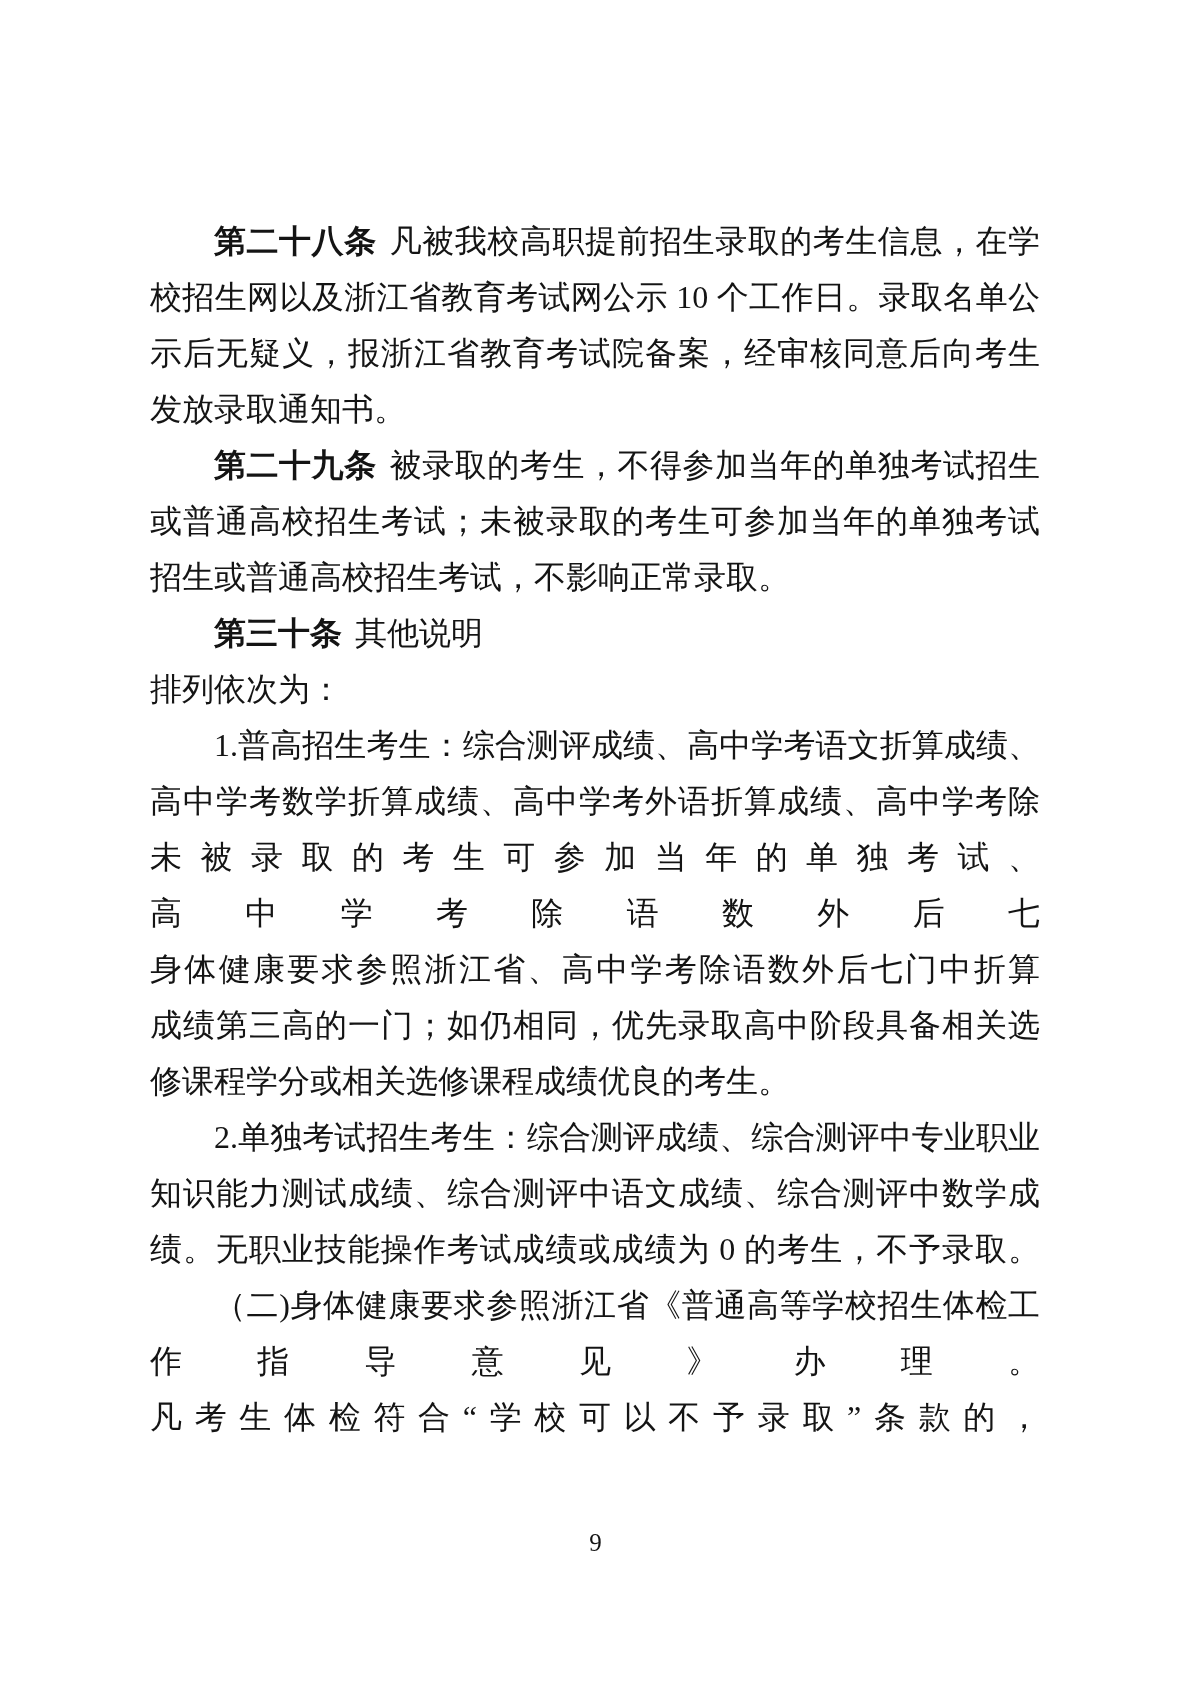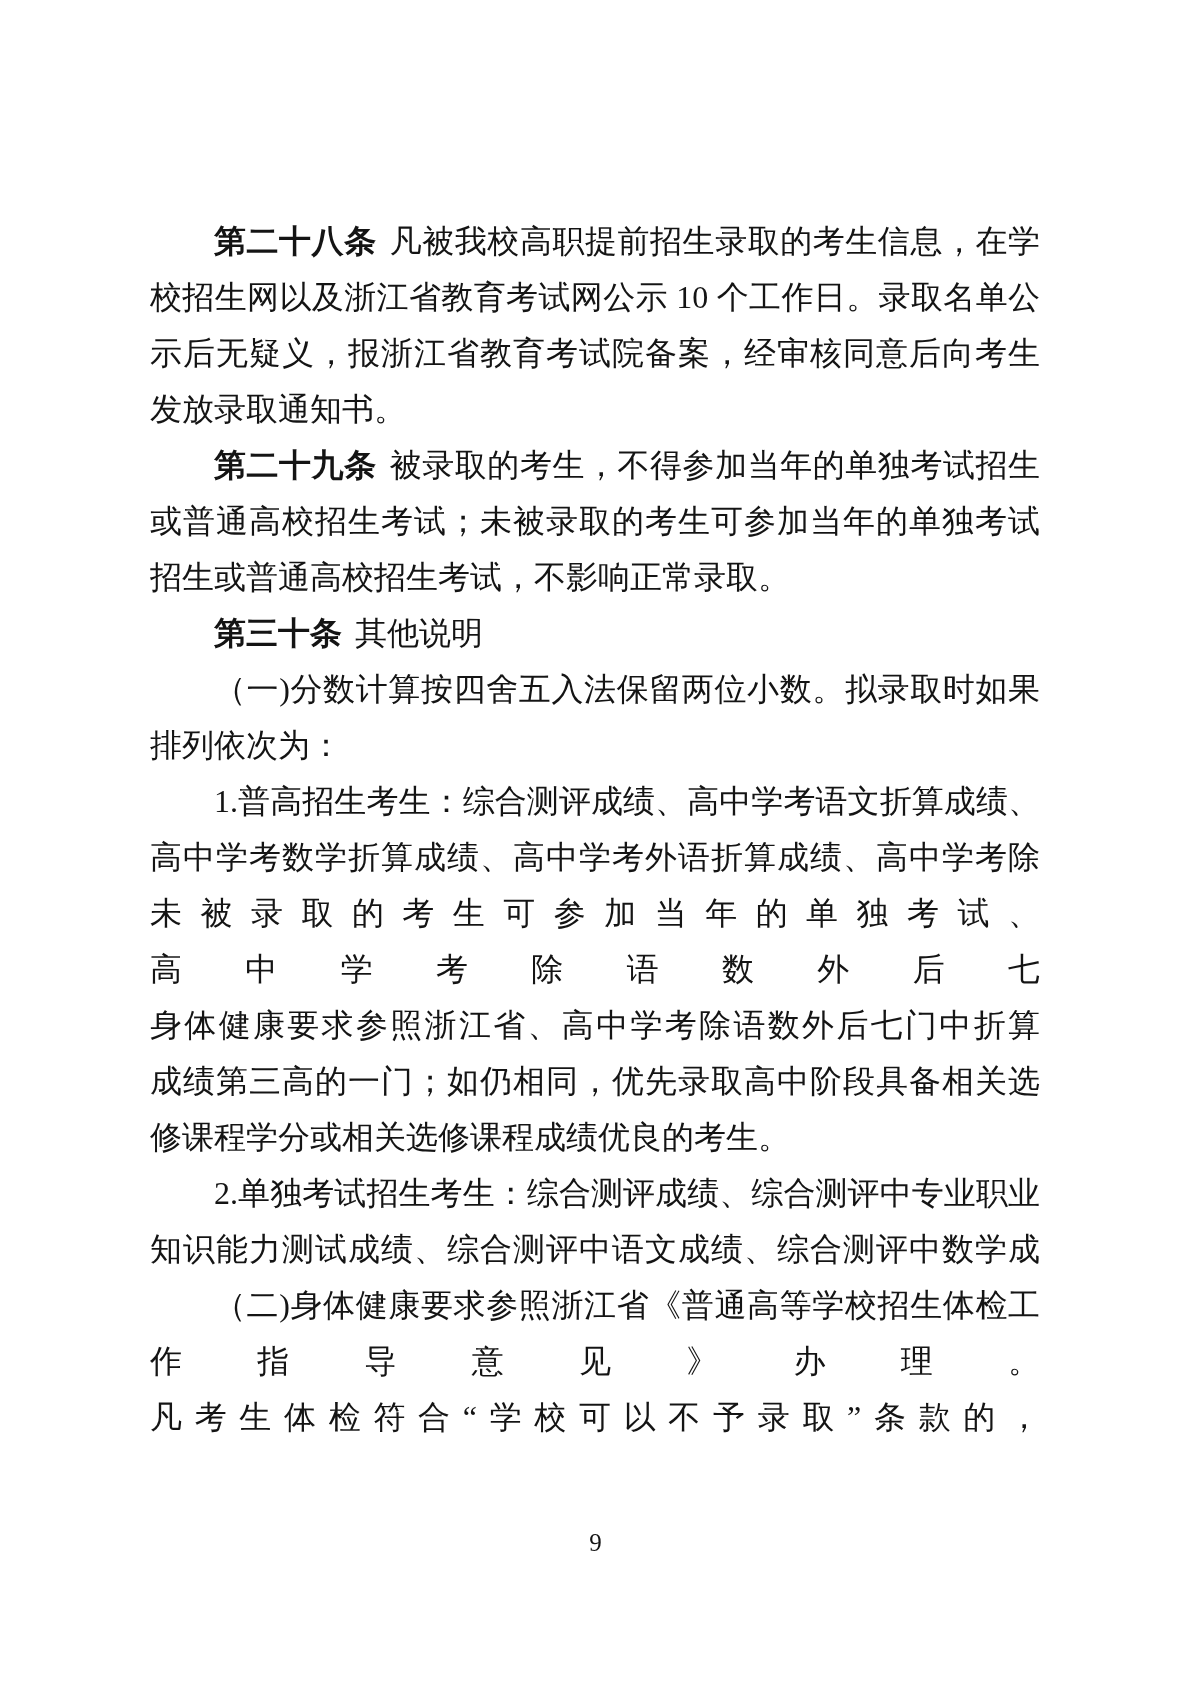--- a/index.html
+++ b/index.html
@@ -62,27 +62,27 @@
 <div class="sheet">
   <main class="textblock">
       <div class="line first fill"><b class="head">第二十八条</b>凡被我校高职提前招生录取的考生信息，在学</div>
       <div class="line fill">校招生网以及浙江省教育考试网公示 10 个工作日。录取名单公</div>
       <div class="line fill">示后无疑义，报浙江省教育考试院备案，经审核同意后向考生</div>
       <div class="line">发放录取通知书。</div>
       <div class="line first fill"><b class="head">第二十九条</b>被录取的考生，不得参加当年的单独考试招生</div>
       <div class="line fill">或普通高校招生考试；未被录取的考生可参加当年的单独考试</div>
       <div class="line">招生或普通高校招生考试，不影响正常录取。</div>
       <div class="line first"><b class="head">第三十条</b>其他说明</div>
-      <div class="line first fill">（一)分数计算按四舍五入法保留两位小数。拟录取时如果</div>
       <div class="line">排列依次为：</div>
       <div class="line first fill">1.普高招生考生：综合测评成绩、高中学考语文折算成绩、</div>
       <div class="line fill">高中学考数学折算成绩、高中学考外语折算成绩、高中学考除</div>
       <div class="line fill">未被录取的考生可参加当年的单独考试、高中学考除语数外后七</div>
       <div class="line fill">身体健康要求参照浙江省、高中学考除语数外后七门中折算</div>
       <div class="line fill">成绩第三高的一门；如仍相同，优先录取高中阶段具备相关选</div>
       <div class="line">修课程学分或相关选修课程成绩优良的考生。</div>
       <div class="line first fill">2.单独考试招生考生：综合测评成绩、综合测评中专业职业</div>
       <div class="line fill">知识能力测试成绩、综合测评中语文成绩、综合测评中数学成</div>
+      <div class="line fill">绩。无职业技能操作考试成绩或成绩为 0 的考生，不予录取。</div>
       <div class="line first fill">（二)身体健康要求参照浙江省《普通高等学校招生体检工</div>
       <div class="line fill">作指导意见》办理。凡考生体检符合“学校可以不予录取”条款的，</div>
     </main>
   <footer class="pagenum">9</footer>
 </div>
 
 </body></html>

